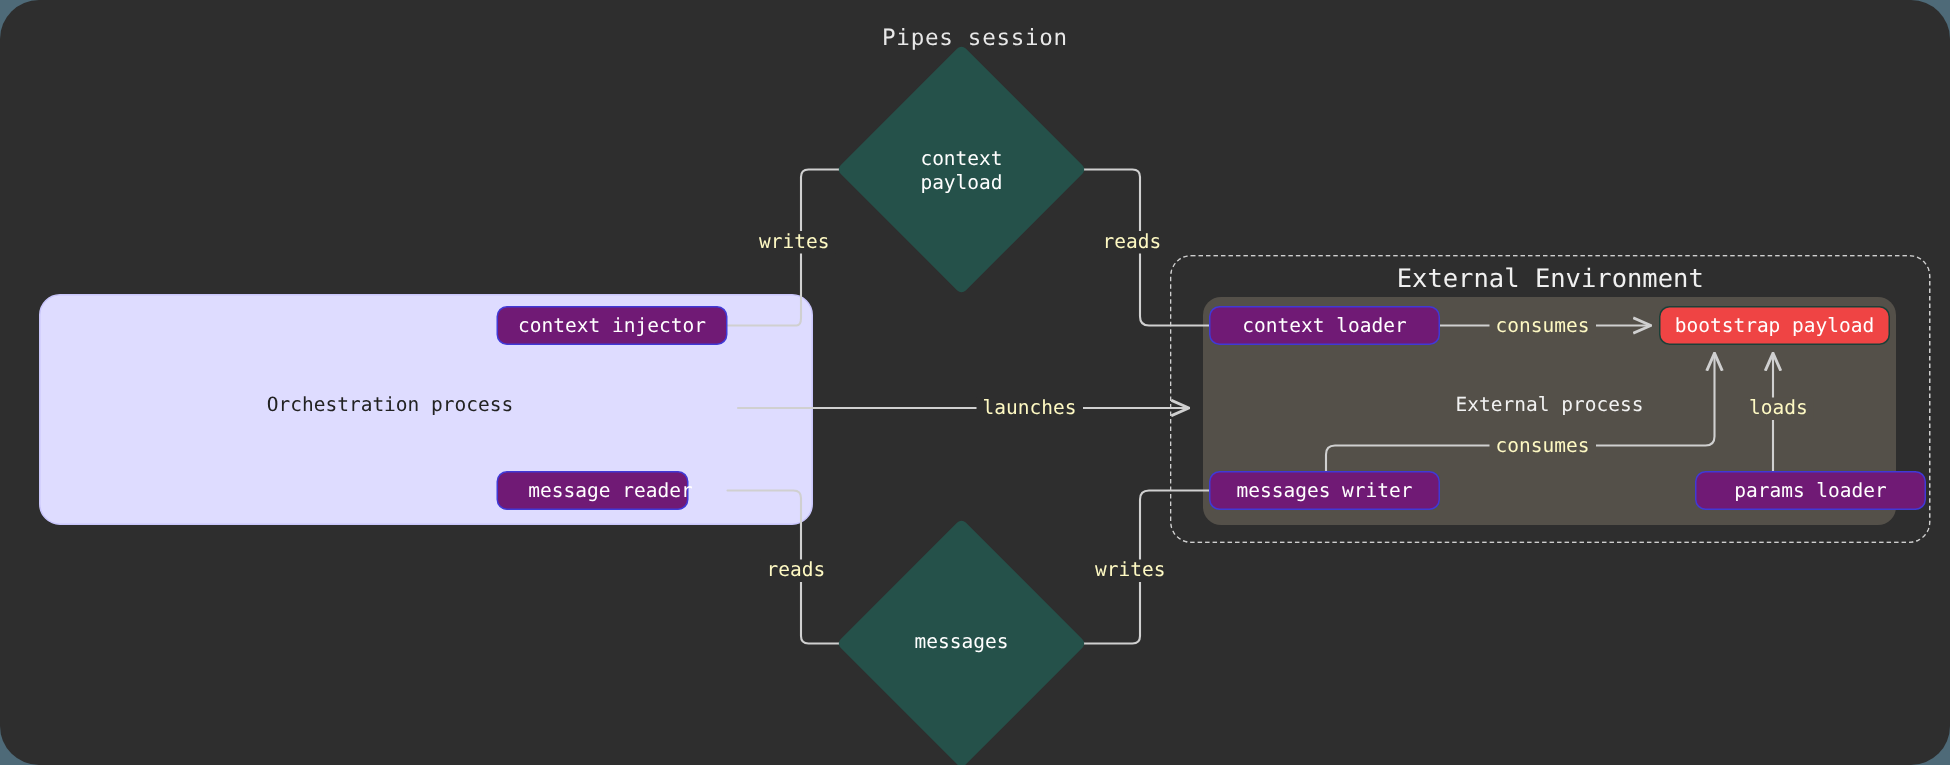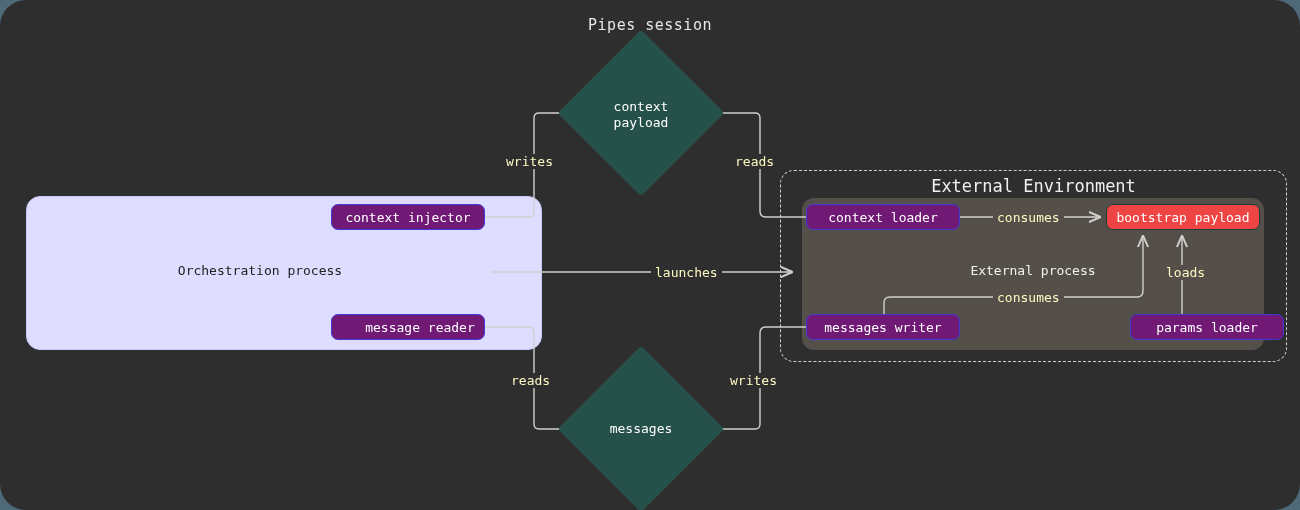--- a/index.html
+++ b/index.html
@@ -218,21 +218,21 @@
 
     <div class="diamond" style="left:582px; top:370px;"></div>
     <div class="diamond-label" style="left:556px; top:421px;">
       <div>messages</div>
     </div>
 
     <div class="node purple" style="left:331px; top:204px; width:154px; height:26px;">
       <span>context injector</span>
     </div>
 
-    <div class="node purple" style="left:331px; top:314px; width:154px; height:26px;padding-left:24px;">
+    <div class="node purple" style="left:331px; top:314px; width:128px; height:26px;padding-left:24px;">
       <span>message reader</span>
     </div>
 
     <div class="node purple" style="left:806px; top:204px; width:154px; height:26px;">
       <span>context loader</span>
     </div>
 
     <div class="node teal" style="left:1106px; top:204px; width:154px; height:26px;">
       <span>bootstrap payload</span>
     </div>

